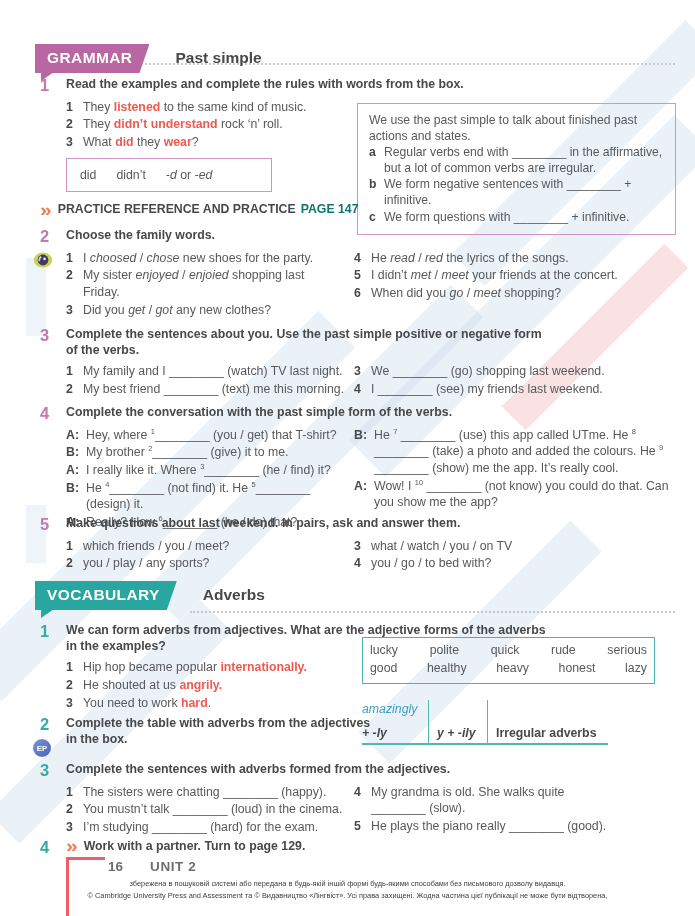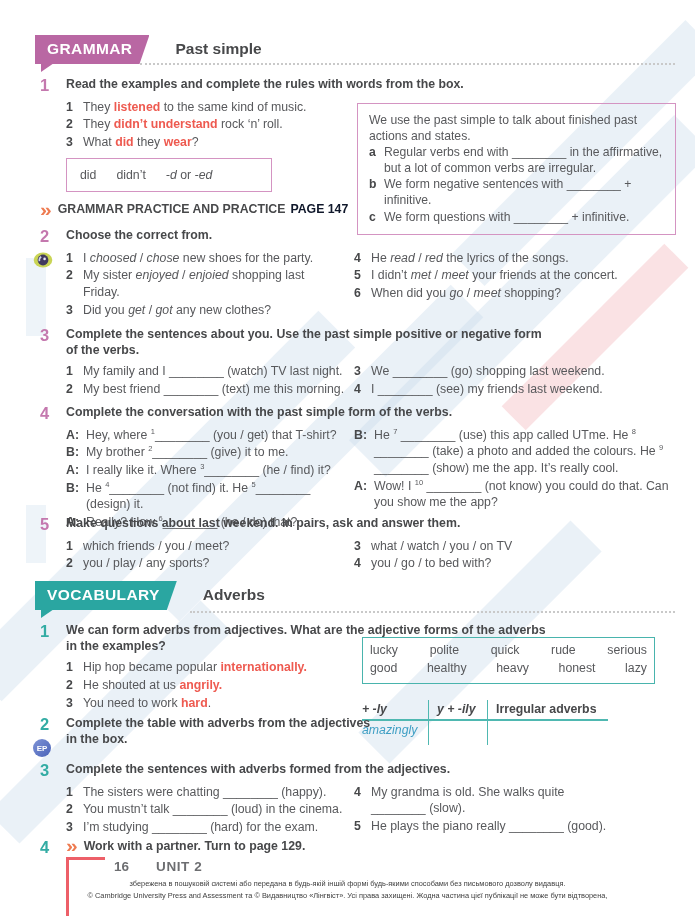--- a/index.html
+++ b/index.html
@@ -45,21 +45,21 @@
   .wordbox{position:absolute;left:66px;top:158px;width:178px;height:32px;border:1.5px solid #d494c2;
            display:flex;align-items:center;gap:20px;padding:0 13px;z-index:2;}
   .rulesbox{position:absolute;left:357px;top:103px;width:297px;border:1.5px solid #d494c2;
             padding:8px 9px 9px 11px;line-height:1.32;font-size:12.2px;z-index:2;}
   .rule{display:flex;}
   .rule .n{font-weight:bold;color:#47484a;width:15px;flex:none;}
   .gref{position:absolute;left:40px;top:202px;display:flex;align-items:center;
         font-weight:bold;color:#47484a;z-index:2;}
   .chev{color:#ee7b51;font-size:21px;font-weight:bold;line-height:13px;letter-spacing:-2px;
         margin-right:8px;transform:scaleY(.85);}
-  .pgred{color:#0f172a;margin-left:5px;}
+  .pgred{color:#0f766e;margin-left:5px;}
   .eye{position:absolute;left:33px;top:252px;z-index:3;}
   .ep{position:absolute;left:33px;top:739px;width:18px;height:18px;border-radius:50%;
       background:linear-gradient(135deg,#7e93d6,#4a63b8);color:#fff;font-size:8px;font-weight:bold;
       display:flex;align-items:center;justify-content:center;z-index:3;}
   .adjbox{position:absolute;left:362px;top:637px;width:277px;border:1.5px solid #49b4ad;
           padding:4px 7px 5px 7px;z-index:2;}
   .adjrow{display:flex;justify-content:space-between;line-height:1.45;}
   .adv-table{position:absolute;left:362px;top:700px;z-index:2;}
   .tr{display:flex;}
   .td{padding:2px 0 3px 0;}
@@ -67,42 +67,42 @@
   .c2,.c3{border-left:1.5px solid #4fb8b1;padding-left:8px;}
   .th .td{font-weight:bold;color:#47484a;border-bottom:2px solid #4fb8b1;}
   .th .c1,.th .c2{font-style:italic;}
   .row .td{height:19px;}
   .partner{position:absolute;left:40px;top:836px;display:flex;align-items:center;z-index:2;}
   .partner .ex-num{padding-top:3px;}
   .partner .txt{font-weight:bold;color:#47484a;}
   
   .corner-h{position:absolute;left:66px;top:857px;width:39px;height:3px;background:#ed5f68;z-index:2;}
   .corner-v{position:absolute;left:66px;top:857px;width:3px;height:59px;background:#ed5f68;z-index:2;}
-  .pageinfo{position:absolute;left:114px;top:859px;display:flex;gap:27px;color:#6d6e71;
+  .pageinfo{position:absolute;left:108px;top:859px;display:flex;gap:27px;color:#6d6e71;
             font-weight:bold;font-size:13.5px;z-index:2;}
   .unit{letter-spacing:.6px;}
   .copyright{position:absolute;left:0;top:878px;width:695px;text-align:center;font-size:7.4px;
              color:#3d3d3d;line-height:1.62;z-index:3;}
 </style>
 </head>
 <body>
 
 <div class="page">
 
   <div class="wm" style="left:-90px;top:480px;width:500px;height:52px;"></div>
   <div class="wm" style="left:100px;top:430px;width:430px;height:46px;"></div>
   <div class="wm" style="left:300px;top:270px;width:460px;height:52px;"></div>
   <div class="wm" style="left:420px;top:130px;width:330px;height:46px;"></div>
   <div class="wm pink" style="left:480px;top:320px;width:230px;height:34px;"></div>
   <div class="wm" style="left:330px;top:620px;width:300px;height:44px;"></div>
   <div class="wm" style="left:-40px;top:700px;width:300px;height:44px;"></div>
   <div class="wm sq" style="left:26px;top:258px;width:20px;height:78px;"></div>
   <div class="wm sq" style="left:26px;top:505px;width:20px;height:58px;"></div>
 
-  <div class="sec-head" style="left:35px;top:35px;">
+  <div class="sec-head" style="left:35px;top:44px;">
     <div class="badge-wrap">
       <div class="badge g-bg">GRAMMAR</div>
       <div class="badge-tail"></div>
     </div>
     <div class="sec-title">Past simple</div>
   </div>
   <div class="dotted" style="left:140px;top:63px;width:535px;"></div>
 
   <div class="ex" style="left:40px;top:76px;">
     <div class="ex-head">
@@ -142,37 +142,37 @@
       <span class="t">We form negative sentences with ________ + infinitive.</span>
     </div>
     <div class="rule">
       <span class="n">c</span>
       <span class="t">We form questions with ________ + infinitive.</span>
     </div>
   </div>
 
   <div class="gref">
     <span class="chev">»</span>
-    <span>GRAMMAR PRACTICE AND PRACTICE</span>
+    <span>PRACTICE REFERENCE AND PRACTICE</span>
     <span class="pgred">PAGE 147</span>
   </div>
 
   <span class="eye">
     <svg width="20" height="16" viewBox="0 0 20 16">
       <ellipse cx="10" cy="8" rx="9.3" ry="7.6" fill="#c9d455"></ellipse>
       <circle cx="10" cy="8" r="5.4" fill="#413a5e"></circle>
       <path d="M8.2 4.8 A4.1 4.1 0 0 0 6.4 9.2" stroke="#cdd3ea" stroke-width="1.6" fill="none"></path>
       <circle cx="11.6" cy="6.9" r="1.3" fill="#e8e8f4"></circle>
     </svg>
   </span>
 
   <div class="ex" style="left:40px;top:227px;">
     <div class="ex-head">
       <span class="ex-num g-num">2</span>
-      <div class="ex-title">Choose the correct from.</div>
+      <div class="ex-title">Choose the family words.</div>
     </div>
     <div class="cols">
       <div class="colL">
           <div class="items">
         <div class="item">
               <span class="n">1</span>
               <span class="t"><span>I </span><span class="it">choosed</span><span> / </span><span class="it">chose</span><span> new shoes for the party.</span></span>
             </div>
         <div class="item">
               <span class="n">2</span>
@@ -355,29 +355,29 @@
     <div class="adjrow">
       <span>good</span>
       <span>healthy</span>
       <span>heavy</span>
       <span>honest</span>
       <span>lazy</span>
     </div>
   </div>
 
   <div class="adv-table">
+    <div class="tr row">
+      <div class="td c1 blueit">amazingly</div>
+      <div class="td c2"></div>
+      <div class="td c3"></div>
+    </div>
     <div class="tr th">
       <div class="td c1">+ -ly</div>
       <div class="td c2">y + -ily</div>
       <div class="td c3">Irregular adverbs</div>
-    </div>
-    <div class="tr row">
-      <div class="td c1 blueit">amazingly</div>
-      <div class="td c2"></div>
-      <div class="td c3"></div>
     </div>
   </div>
 
   <div class="ex" style="left:40px;top:715px;">
     <div class="ex-head">
       <span class="ex-num v-num">2</span>
       <div class="ex-title" style="max-width:305px;">Complete the table with adverbs from the adjectives in the box.</div>
     </div>
   </div>
   <div class="ep">EP</div>

